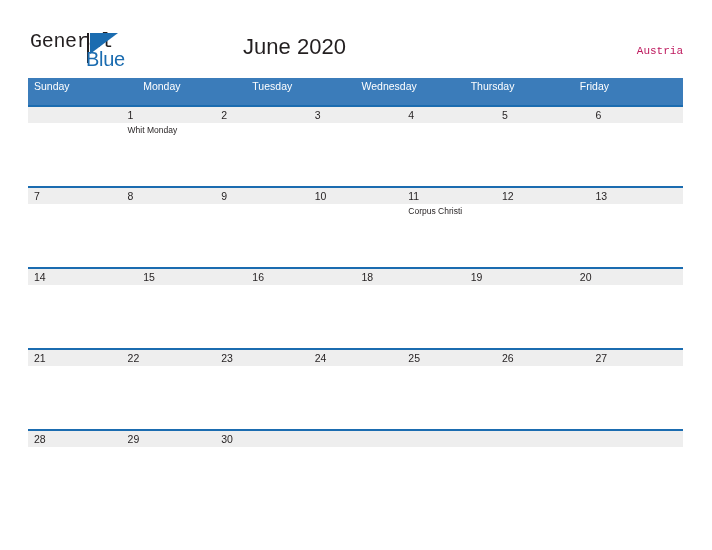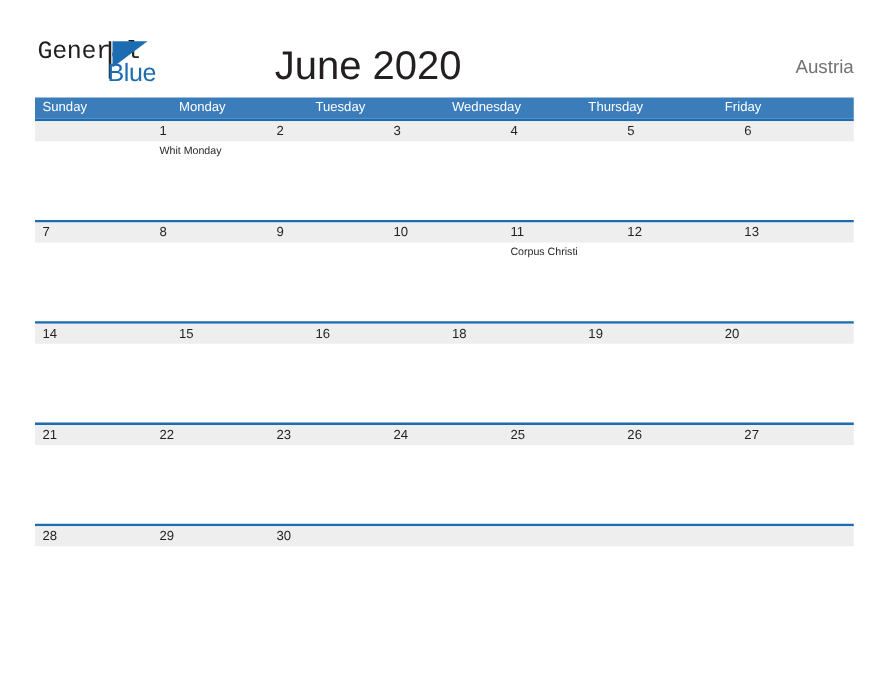--- a/index.html
+++ b/index.html
@@ -72,47 +72,47 @@
     border-left: 28px solid #1b6cb0;
     border-bottom: 21px solid transparent;
   }
 
   .title {
     position: absolute;
     left: 0;
     top: 34px;
     width: 589px;
     text-align: center;
-    font-size: 32px;
+    font-size: 22px;
     color: #231f20;
     font-weight: normal;
     font-family: "Liberation Sans", sans-serif;
   }
 
   .country {
     position: absolute;
     right: 29px;
     top: 45px;
-    font-size: 15px;
-    color: #737373;
-    font-family: Liberation Sans, sans-serif;
+    font-size: 11px;
+    color: #be185d;
+    font-family: Liberation Mono, monospace;
   }
 
   
   .calendar {
     position: absolute;
     left: 28px;
     top: 78px;
     width: 655px;
   }
 
   .dow-row {
     display: flex;
     width: 655px;
-    height: 17px;
+    height: 27px;
     background: #3b7cba;
   }
   .dow-cell {
     flex: 1 1 0;
     color: #ffffff;
     font-size: 10.5px;
     line-height: 17px;
     padding-left: 6px;
     font-family: "Liberation Sans", sans-serif;
     white-space: nowrap;

